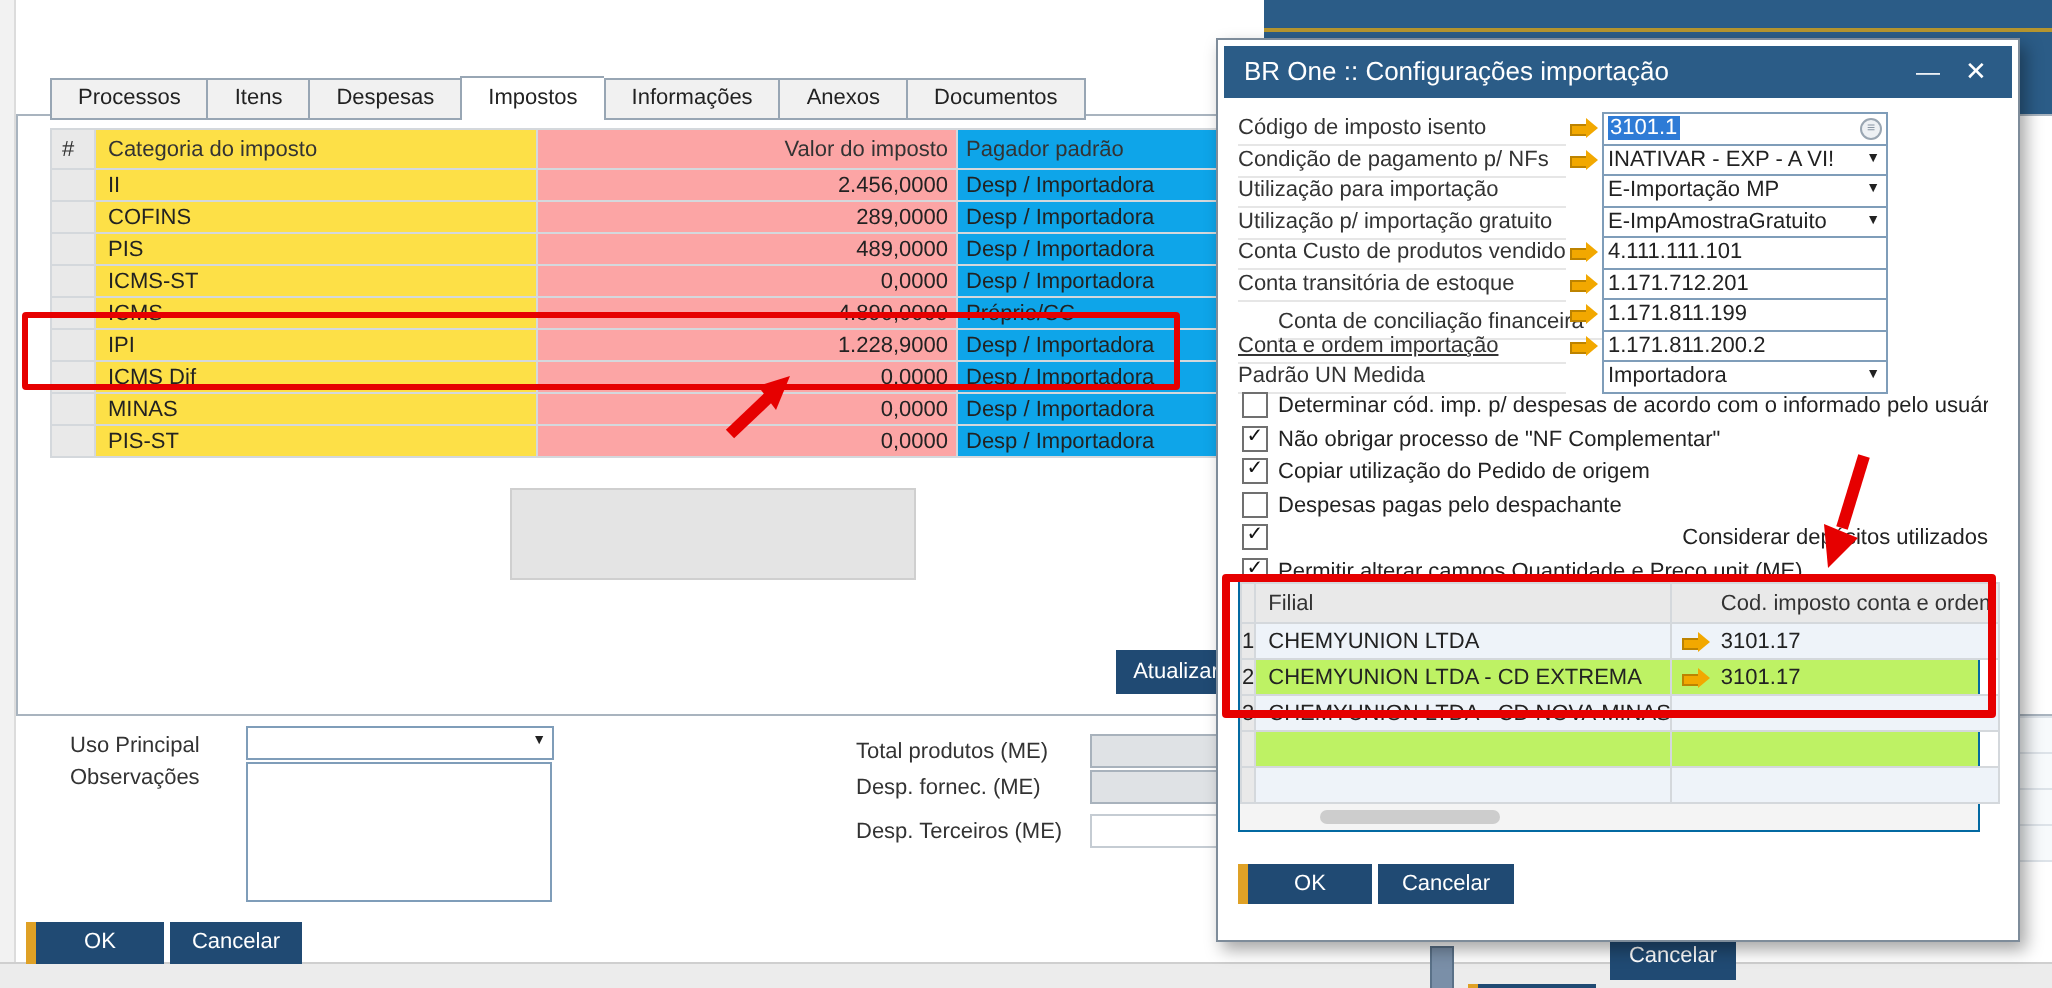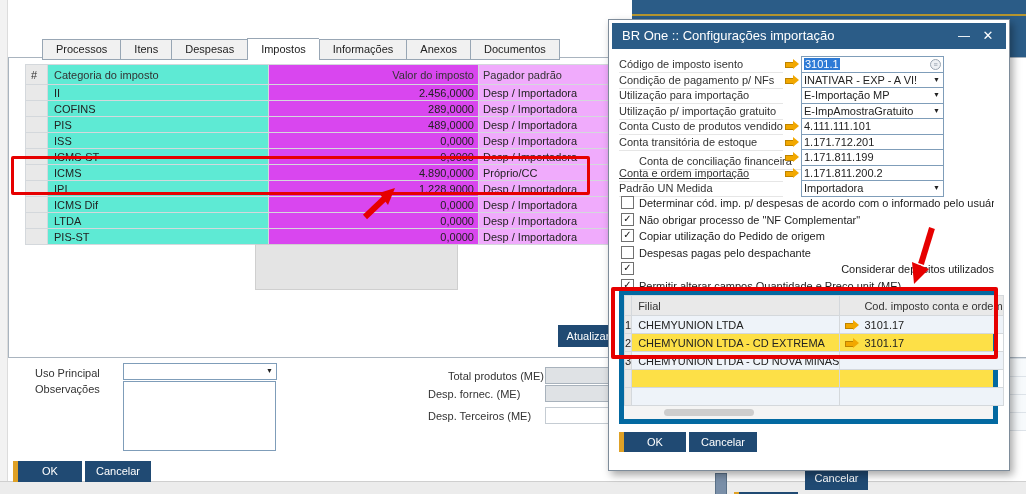--- a/index.html
+++ b/index.html
@@ -5,34 +5,34 @@
   html,body{margin:0;padding:0}
   body{width:1026px;height:494px;position:relative;overflow:hidden;background:#fff;
        font-family:"Liberation Sans",sans-serif;color:#222;font-size:11px;}
   .abs{position:absolute}
 
   
   #left-edge{left:0;top:0;width:7px;height:481px;background:#f2f2f2;border-right:1px solid #dcdcdc;z-index:0}
   #content-panel{left:8px;top:57px;width:1018px;height:299px;background:#fff;border:1px solid #a9b4bf;border-right:none;z-index:1}
   #bottom-strip{left:0;top:481px;width:1026px;height:13px;background:#ececec;border-top:1px solid #cfcfcf;z-index:2}
 
-  #tabs{left:42px;top:38px;height:20px;z-index:3;white-space:nowrap}
+  #tabs{left:25px;top:38px;height:20px;z-index:3;white-space:nowrap}
   .tab{display:inline-block;padding:0 13px;height:19px;line-height:19px;font-size:11px;
        background:#f1f1f1;border:1px solid #98a6b4;border-right:none;color:#222;cursor:pointer;vertical-align:bottom}
   .tab:last-child{border-right:1px solid #98a6b4}
   .tab.active{background:#fff;height:21px;line-height:20px;border-bottom:none;position:relative;z-index:4}
 
   #tax-table{left:25px;top:64px;z-index:2;border-collapse:collapse}
   #tax-table th,#tax-table td{border:1px solid #d4d8dc;font-weight:normal;font-size:11px;padding:0;white-space:nowrap;overflow:hidden}
   #tax-table th{background:#e9e9e9;height:19px;text-align:left;padding-left:5px;color:#333}
   #tax-table td{height:15px}
   #tax-table .c0{width:16px;background:#e9e9e9}
-  #tax-table .c1{width:214px;background:#5eead4;padding-left:6px}
-  #tax-table .c2{width:200px;text-align:right;padding-right:4px;background:#d946ef}
-  #tax-table .c3{width:135px;padding-left:4px;background:#f0abfc}
+  #tax-table .c1{width:214px;background:#fde047;padding-left:6px}
+  #tax-table .c2{width:200px;text-align:right;padding-right:4px;background:#fca5a5}
+  #tax-table .c3{width:135px;padding-left:4px;background:#0ea5e9}
   #tax-footer-cell{left:255px;top:244px;width:201px;height:44px;background:#e4e4e4;border:1px solid #cfcfcf;z-index:2}
 
   .btn{background:#204a73;color:#fff;font-size:11px;text-align:center;cursor:pointer;z-index:3}
   .btn.gold{border-left:5px solid #dfa126}
   #btn-atualizar{left:558px;top:325px;width:60px;height:22px;line-height:22px;z-index:3}
   #btn-main-ok{left:13px;top:461px;width:64px;height:21px;line-height:21px}
   #btn-main-cancel{left:85px;top:461px;width:66px;height:21px;line-height:21px}
 
   .lbl{position:absolute;font-size:11px;line-height:15px;color:#333;white-space:nowrap;z-index:2}
   .fieldbox{position:absolute;border:1px solid #7f9db9;background:#fff;height:15px;font-size:11px;line-height:14px;
@@ -69,21 +69,21 @@
             background:#eef1f4;font-size:7px;line-height:9px;text-align:center;color:#8b98a5}
 
   .la{position:absolute;width:14px;height:10px}
   .la-bar{position:absolute;left:0;top:3px;width:7px;height:4px;background:#f2a800;border:1px solid #bd8300;border-right:none}
   .la-head{position:absolute;left:8px;top:0;width:0;height:0;border-top:5px solid transparent;border-bottom:5px solid transparent;border-left:6px solid #f2a800}
 
   .cb{position:absolute;left:12px;width:11px;height:11px;border:1px solid #707070;background:#fff;
       font-size:10px;line-height:10px;text-align:center;color:#111;cursor:pointer}
   .cblabel{position:absolute;left:30px;font-size:11px;line-height:14px;white-space:nowrap;overflow:hidden;width:355px;color:#222}
 
-  #btable{position:absolute;left:10px;top:270px;width:369px;border:5px solid #0369a1;background:#fde047}
+  #btable{position:absolute;left:10px;top:270px;width:369px;border:1px solid #0369a1;background:#bef264}
   #btable table{border-collapse:collapse;width:100%}
   #btable th,#btable td{border:1px solid #d4d8dc;font-weight:normal;font-size:11px;padding:0;white-space:nowrap;overflow:hidden}
   #btable th{background:#e9e9e9;height:19px;text-align:left;padding-left:6px;color:#333}
   #btable td{height:17px}
   #btable .b0{width:26px;background:#e9e9e9;text-align:center}
   #btable .b1{width:200px;padding-left:6px}
   #btable .b2{width:131px;position:relative;padding-left:24px}
   #btable tr.odd td.b1,#btable tr.odd td.b2{background:#eef3f9}
   .scroll-track{position:relative;height:13px;background:#f4f4f4}
   .scroll-thumb{position:absolute;left:40px;top:3px;width:90px;height:7px;background:#cdcdcd;border-radius:4px;cursor:pointer}
@@ -155,26 +155,20 @@
         <td class="c3">Desp / Importadora</td>
       </tr>
       <tr>
         <td class="c0"></td>
         <td class="c1">PIS</td>
         <td class="c2">489,0000</td>
         <td class="c3">Desp / Importadora</td>
       </tr>
       <tr>
         <td class="c0"></td>
-        <td class="c1">ISS</td>
-        <td class="c2">0,0000</td>
-        <td class="c3">Desp / Importadora</td>
-      </tr>
-      <tr>
-        <td class="c0"></td>
         <td class="c1">ICMS-ST</td>
         <td class="c2">0,0000</td>
         <td class="c3">Desp / Importadora</td>
       </tr>
       <tr>
         <td class="c0"></td>
         <td class="c1">ICMS</td>
         <td class="c2">4.890,0000</td>
         <td class="c3">Próprio/CC</td>
       </tr>
@@ -185,21 +179,21 @@
         <td class="c3">Desp / Importadora</td>
       </tr>
       <tr>
         <td class="c0"></td>
         <td class="c1">ICMS Dif</td>
         <td class="c2">0,0000</td>
         <td class="c3">Desp / Importadora</td>
       </tr>
       <tr>
         <td class="c0"></td>
-        <td class="c1">LTDA</td>
+        <td class="c1">MINAS</td>
         <td class="c2">0,0000</td>
         <td class="c3">Desp / Importadora</td>
       </tr>
       <tr>
         <td class="c0"></td>
         <td class="c1">PIS-ST</td>
         <td class="c2">0,0000</td>
         <td class="c3">Desp / Importadora</td>
       </tr>
     </tbody>
@@ -209,21 +203,21 @@
 <div class="abs btn" id="btn-atualizar">Atualizar</div>
 
 <div class="lbl" style="left:35px;top:366px">Uso Principal</div>
 <div class="fieldbox" id="uso-principal-select">
   <span></span>
   <span class="caret">▼</span>
 </div>
 <div class="lbl" style="left:35px;top:382px">Observações</div>
 <div class="fieldbox" id="observacoes-box"></div>
 
-<div class="lbl" style="left:448px;top:369px">Total produtos (ME)</div>
+<div class="lbl" style="left:428px;top:369px">Total produtos (ME)</div>
 <div class="fieldbox" id="total-produtos-field"></div>
 <div class="lbl" style="left:428px;top:387px">Desp. fornec. (ME)</div>
 <div class="fieldbox" id="desp-fornec-field"></div>
 <div class="lbl" style="left:428px;top:409px">Desp. Terceiros (ME)</div>
 <div class="fieldbox" id="desp-terceiros-field"></div>
 
 <div class="abs btn gold" id="btn-main-ok">OK</div>
 <div class="abs btn" id="btn-main-cancel">Cancelar</div>
 
 <div class="abs btn gold" id="btn-adicionar">Adicionar</div>

